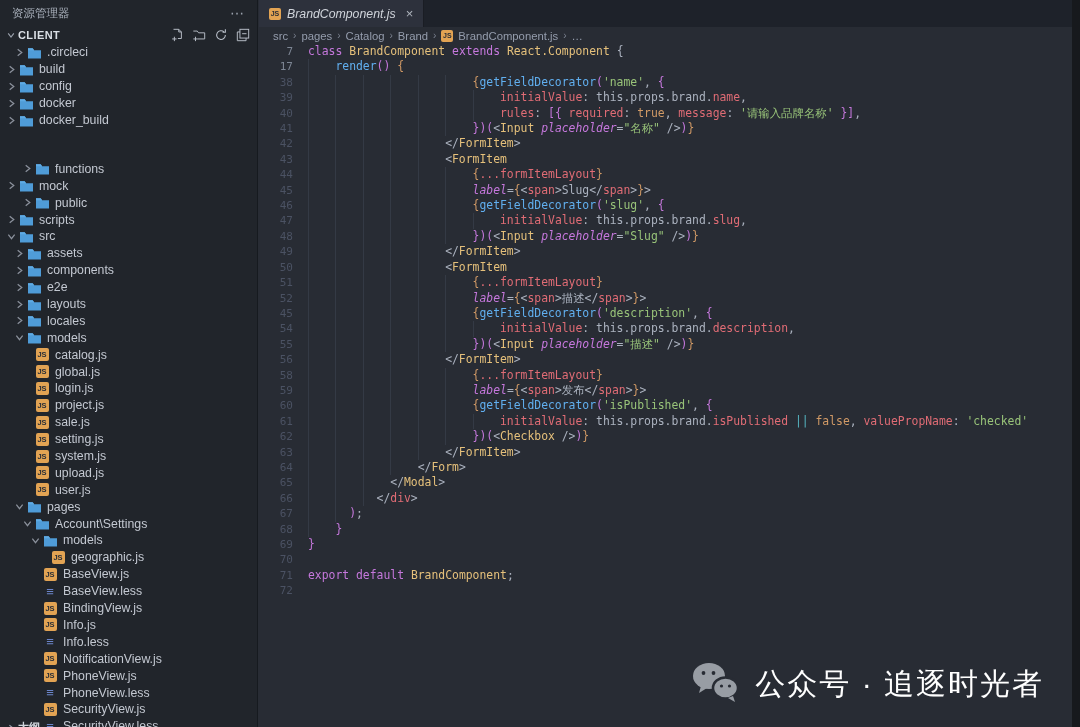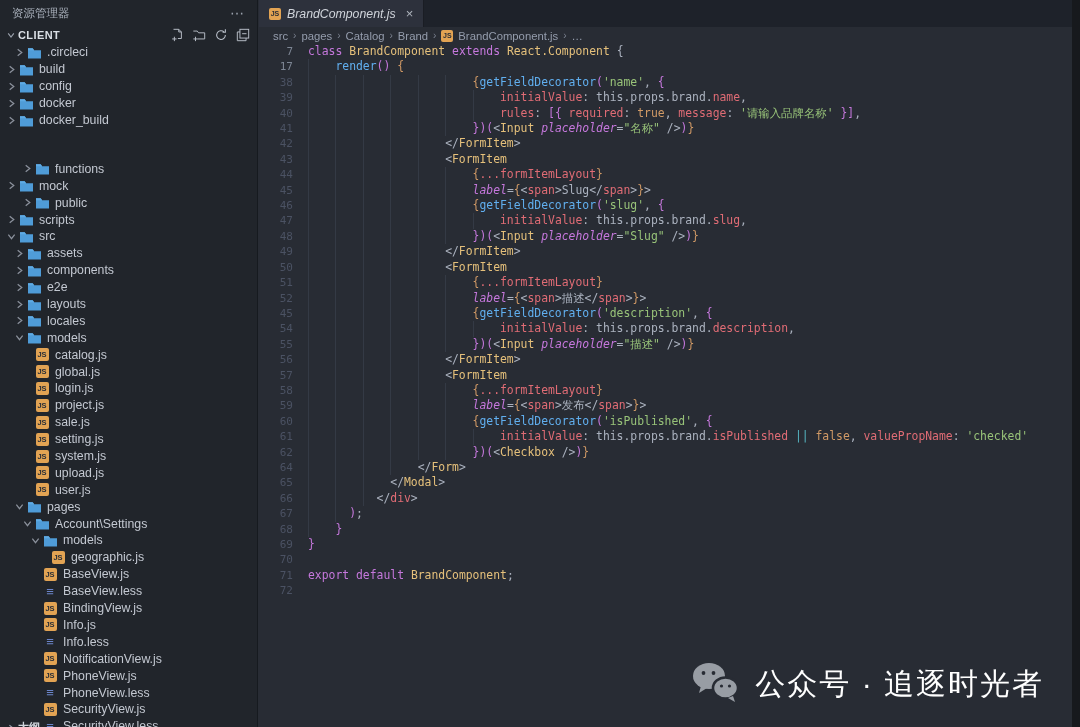--- a/index.html
+++ b/index.html
@@ -604,26 +604,26 @@
         <div class="cl"><span class="ln">47</span><span class="codebody"><span class="ind" style="width: 28ch;"></span><span class="tk-r">initialValue</span><span class="tk-w">: this.props.brand.</span><span class="tk-r">slug</span><span class="tk-w">,</span></span></div>
         <div class="cl"><span class="ln">48</span><span class="codebody"><span class="ind" style="width: 24ch;"></span><span class="tk-p">})(</span><span class="tk-w">&lt;</span><span class="tk-y">Input</span><span class="tk-w"> </span><span class="tk-pi">placeholder</span><span class="tk-w">=</span><span class="tk-g">"Slug"</span><span class="tk-w"> /&gt;</span><span class="tk-p">)</span><span class="tk-o">}</span></span></div>
         <div class="cl"><span class="ln">49</span><span class="codebody"><span class="ind" style="width: 20ch;"></span><span class="tk-w">&lt;/</span><span class="tk-y">FormItem</span><span class="tk-w">&gt;</span></span></div>
         <div class="cl"><span class="ln">50</span><span class="codebody"><span class="ind" style="width: 20ch;"></span><span class="tk-w">&lt;</span><span class="tk-y">FormItem</span></span></div>
         <div class="cl"><span class="ln">51</span><span class="codebody"><span class="ind" style="width: 24ch;"></span><span class="tk-o">{</span><span class="tk-r">...formItemLayout</span><span class="tk-o">}</span></span></div>
         <div class="cl"><span class="ln">52</span><span class="codebody"><span class="ind" style="width: 24ch;"></span><span class="tk-pi">label</span><span class="tk-w">=</span><span class="tk-o">{</span><span class="tk-w">&lt;</span><span class="tk-r">span</span><span class="tk-w">&gt;描述&lt;/</span><span class="tk-r">span</span><span class="tk-w">&gt;</span><span class="tk-o">}</span><span class="tk-w">&gt;</span></span></div>
         <div class="cl"><span class="ln">45</span><span class="codebody"><span class="ind" style="width: 24ch;"></span><span class="tk-o">{</span><span class="tk-b">getFieldDecorator</span><span class="tk-p">(</span><span class="tk-g">'description'</span><span class="tk-w">, </span><span class="tk-p">{</span></span></div>
         <div class="cl"><span class="ln">54</span><span class="codebody"><span class="ind" style="width: 28ch;"></span><span class="tk-r">initialValue</span><span class="tk-w">: this.props.brand.</span><span class="tk-r">description</span><span class="tk-w">,</span></span></div>
         <div class="cl"><span class="ln">55</span><span class="codebody"><span class="ind" style="width: 24ch;"></span><span class="tk-p">})(</span><span class="tk-w">&lt;</span><span class="tk-y">Input</span><span class="tk-w"> </span><span class="tk-pi">placeholder</span><span class="tk-w">=</span><span class="tk-g">"描述"</span><span class="tk-w"> /&gt;</span><span class="tk-p">)</span><span class="tk-o">}</span></span></div>
         <div class="cl"><span class="ln">56</span><span class="codebody"><span class="ind" style="width: 20ch;"></span><span class="tk-w">&lt;/</span><span class="tk-y">FormItem</span><span class="tk-w">&gt;</span></span></div>
-        <div class="cl"><span class="ln">57</span><span class="codebody"><span class="ind" style="width: 20ch;"></span><span class="tk-w">&lt;</span><span class="tk-y">FormItem</span></span></div>
         <div class="cl"><span class="ln">58</span><span class="codebody"><span class="ind" style="width: 24ch;"></span><span class="tk-o">{</span><span class="tk-r">...formItemLayout</span><span class="tk-o">}</span></span></div>
         <div class="cl"><span class="ln">59</span><span class="codebody"><span class="ind" style="width: 24ch;"></span><span class="tk-pi">label</span><span class="tk-w">=</span><span class="tk-o">{</span><span class="tk-w">&lt;</span><span class="tk-r">span</span><span class="tk-w">&gt;发布&lt;/</span><span class="tk-r">span</span><span class="tk-w">&gt;</span><span class="tk-o">}</span><span class="tk-w">&gt;</span></span></div>
         <div class="cl"><span class="ln">60</span><span class="codebody"><span class="ind" style="width: 24ch;"></span><span class="tk-o">{</span><span class="tk-b">getFieldDecorator</span><span class="tk-p">(</span><span class="tk-g">'isPublished'</span><span class="tk-w">, </span><span class="tk-p">{</span></span></div>
         <div class="cl"><span class="ln">61</span><span class="codebody"><span class="ind" style="width: 28ch;"></span><span class="tk-r">initialValue</span><span class="tk-w">: this.props.brand.</span><span class="tk-r">isPublished</span><span class="tk-w"> </span><span class="tk-c">||</span><span class="tk-w"> </span><span class="tk-o">false</span><span class="tk-w">, </span><span class="tk-r">valuePropName</span><span class="tk-w">: </span><span class="tk-g">'checked'</span></span></div>
         <div class="cl"><span class="ln">62</span><span class="codebody"><span class="ind" style="width: 24ch;"></span><span class="tk-p">})(</span><span class="tk-w">&lt;</span><span class="tk-y">Checkbox</span><span class="tk-w"> /&gt;</span><span class="tk-p">)</span><span class="tk-o">}</span></span></div>
+        <div class="cl"><span class="ln">63</span><span class="codebody"><span class="ind" style="width: 20ch;"></span><span class="tk-w">&lt;/</span><span class="tk-y">FormItem</span><span class="tk-w">&gt;</span></span></div>
         <div class="cl"><span class="ln">64</span><span class="codebody"><span class="ind" style="width: 16ch;"></span><span class="tk-w">&lt;/</span><span class="tk-y">Form</span><span class="tk-w">&gt;</span></span></div>
         <div class="cl"><span class="ln">65</span><span class="codebody"><span class="ind" style="width: 12ch;"></span><span class="tk-w">&lt;/</span><span class="tk-y">Modal</span><span class="tk-w">&gt;</span></span></div>
         <div class="cl"><span class="ln">66</span><span class="codebody"><span class="ind" style="width: 10ch;"></span><span class="tk-w">&lt;/</span><span class="tk-r">div</span><span class="tk-w">&gt;</span></span></div>
         <div class="cl"><span class="ln">67</span><span class="codebody"><span class="ind" style="width: 6ch;"></span><span class="tk-p">)</span><span class="tk-w">;</span></span></div>
         <div class="cl"><span class="ln">68</span><span class="codebody"><span class="ind" style="width: 4ch;"></span><span class="tk-p">}</span></span></div>
         <div class="cl"><span class="ln">69</span><span class="codebody"><span class="tk-p">}</span></span></div>
         <div class="cl"><span class="ln">70</span><span class="codebody"></span></div>
         <div class="cl"><span class="ln">71</span><span class="codebody"><span class="tk-p">export</span><span class="tk-w"> </span><span class="tk-p">default</span><span class="tk-w"> </span><span class="tk-y">BrandComponent</span><span class="tk-w">;</span></span></div>
         <div class="cl"><span class="ln">72</span><span class="codebody"></span></div>
       </div>

